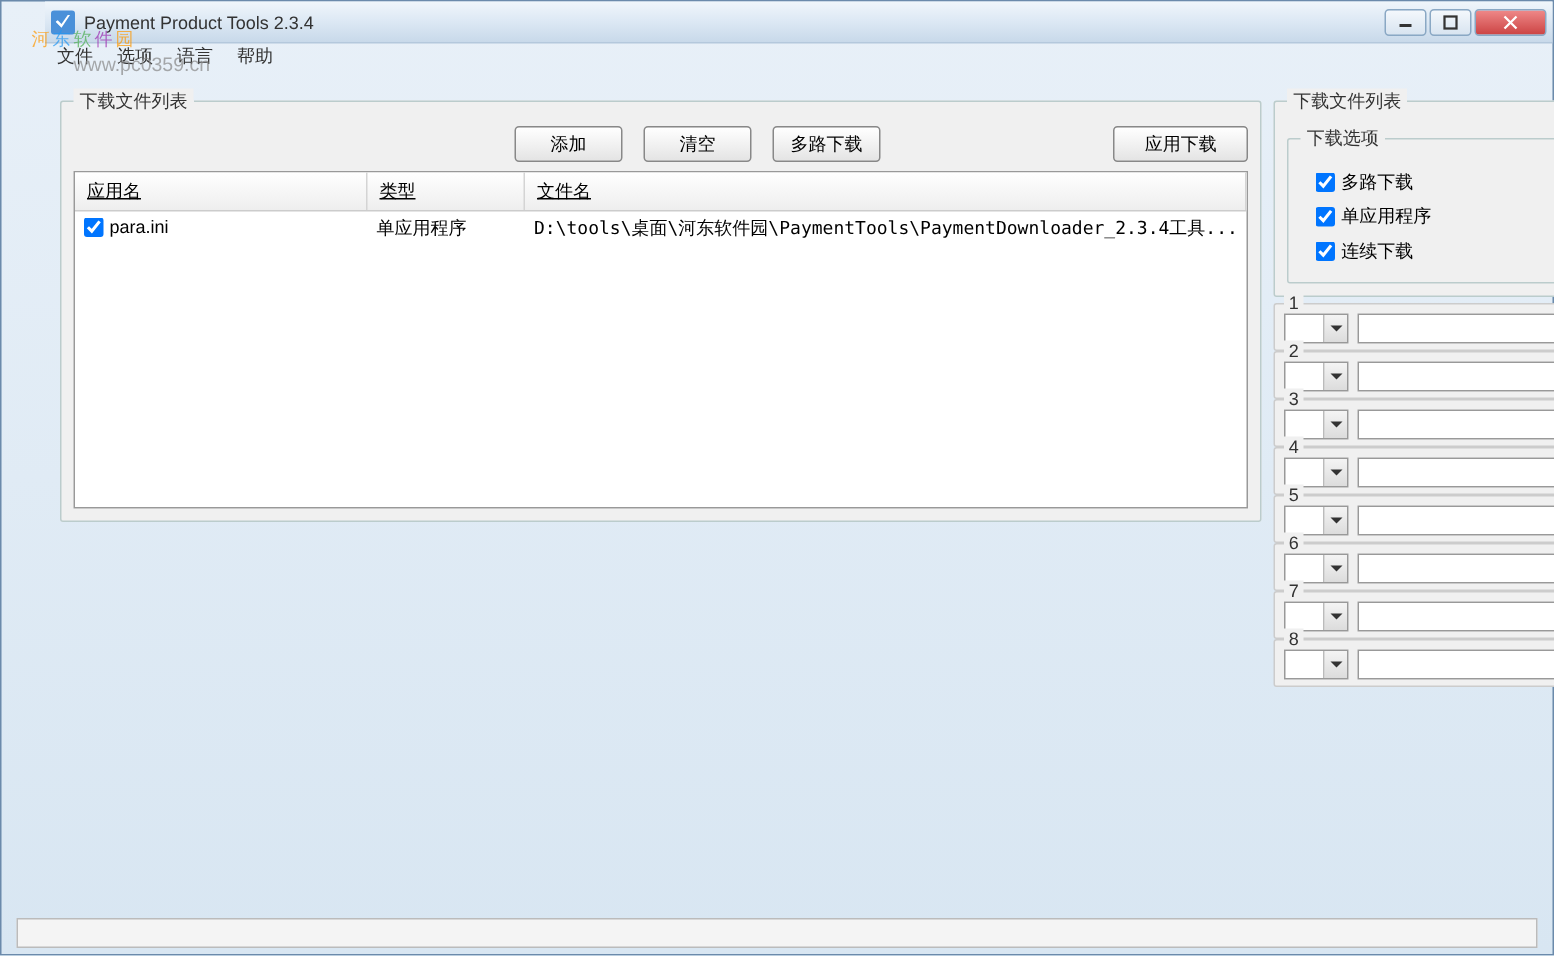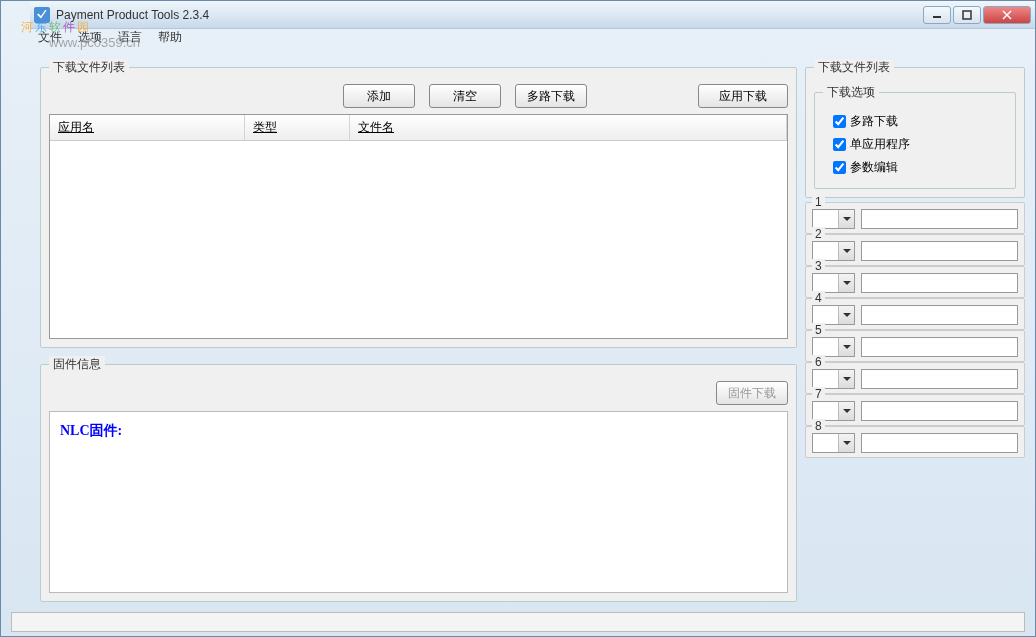--- a/index.html
+++ b/index.html
@@ -126,51 +126,49 @@
           <button class="wb">多路下载</button>
           <div class="spacer"></div>
           <button class="wb wide">应用下载</button>
         </div>
         <div class="listview">
           <div class="lv-header">
             <div class="col col-app">应用名</div>
             <div class="col col-type">类型</div>
             <div class="col col-file">文件名</div>
           </div>
+          <div class="lv-body">
+            <div class="lv-row">
+              <div class="cell col-app"><input type="checkbox" checked="" style=""><span>para.ini</span></div>
+              <div class="cell col-type">单应用程序</div>
+              <div class="cell col-file">D:\tools\桌面\河东软件园\PaymentTools\PaymentDownloader_2.3.4工具...</div>
+            </div>
+          </div>
         </div>
       </fieldset>
 
-      <fieldset class="firmware-box">
-        <legend>固件信息</legend>
-        <div class="firmware-toolbar">
-          <button class="wb" disabled="">固件下载</button>
-        </div>
-        <div class="firmware-body">
-          <div class="nlc">NLC固件:</div>
-        </div>
-      </fieldset>
     </div>
 
     <div class="right-col">
       <fieldset>
         <legend>下载文件列表</legend>
         <fieldset>
           <legend>下载选项</legend>
           <div class="check-grid">
             <label>
                 <input type="checkbox" checked="" style=""> 
                 <span>多路下载</span>
               </label>
             <label>
                 <input type="checkbox" checked="" style=""> 
                 <span>单应用程序</span>
               </label>
             <label>
                 <input type="checkbox" checked="" style=""> 
-                <span>参数编辑</span>
+                <span>连续下载</span>
               </label>
           </div>
         </fieldset>
       </fieldset>
 
       <div id="channels">
           <div class="chan">
             <span class="num">1</span>
             <div class="chan-row">
               <div class="combo"><input style=""><div class="arrow"></div></div>

